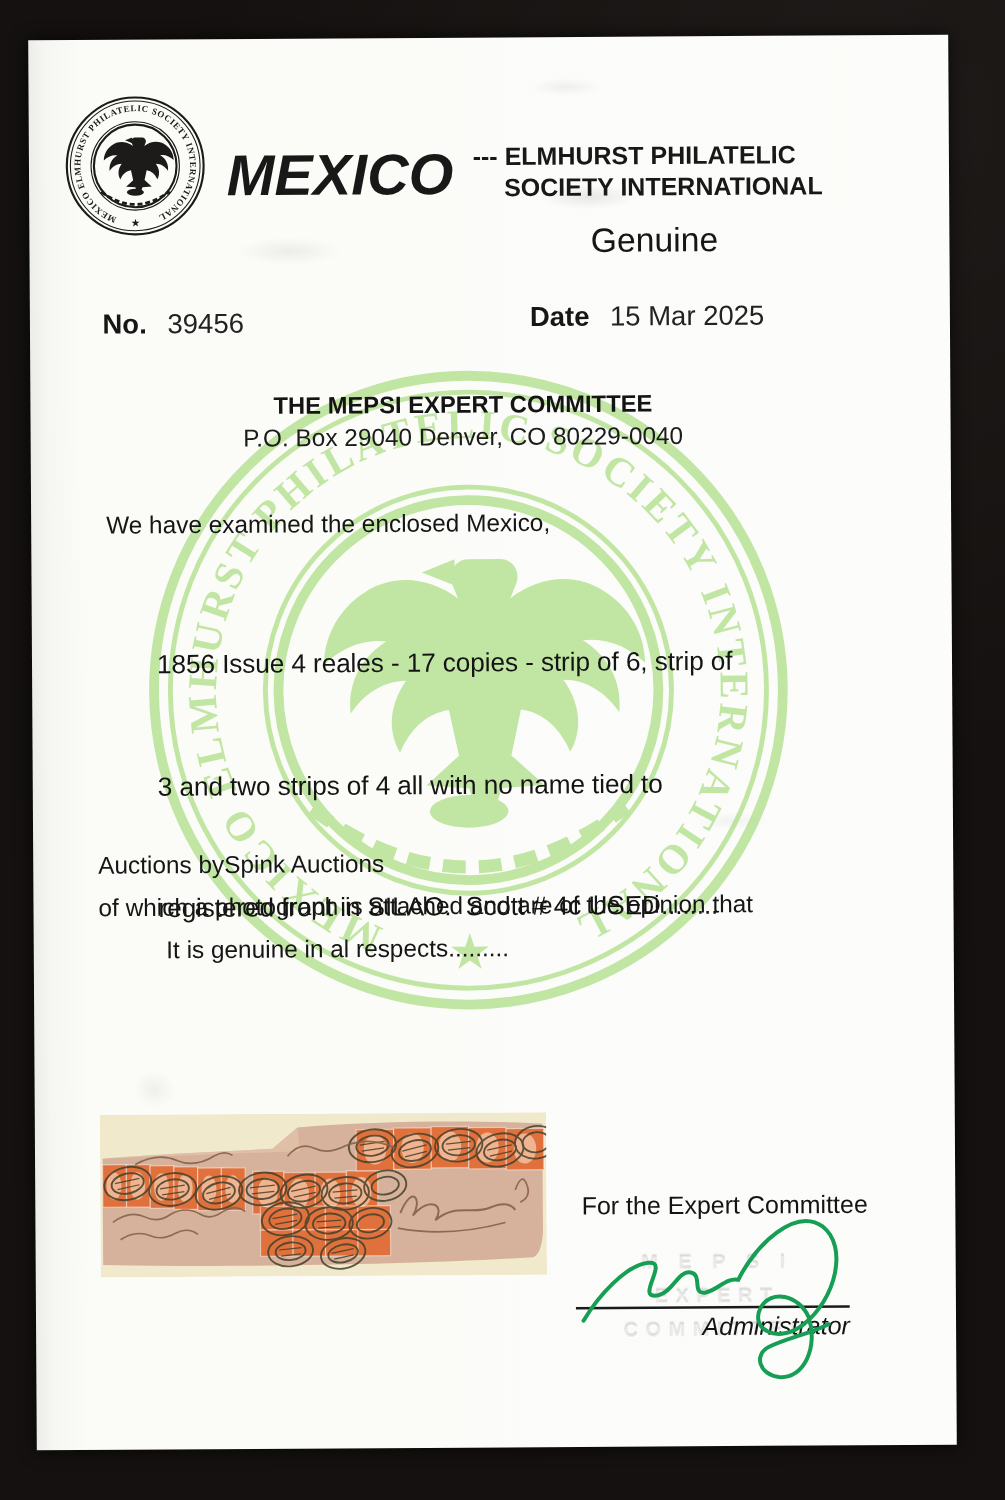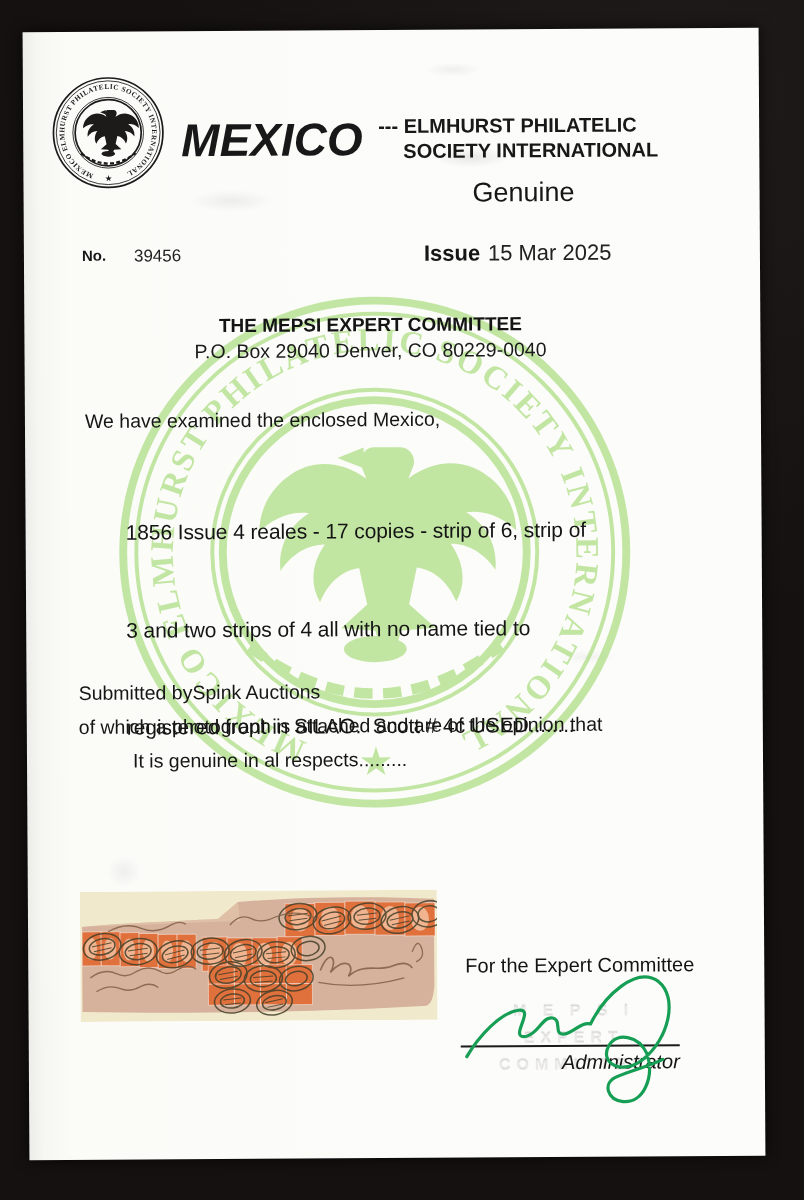--- a/index.html
+++ b/index.html
@@ -33,22 +33,22 @@
   .abs{position:absolute;}
   
   .seal-black{left:28px;top:38px;width:114px;height:126px;color:#1c1b1a;z-index:3;}
   .watermark{left:87px;top:260px;width:524px;height:524px;color:#93d45c;opacity:.55;z-index:1;}
   
   .title-mexico{left:158px;top:82px;font-size:46px;font-weight:bold;font-style:italic;
     letter-spacing:0px;color:#181818;z-index:3;}
   .society{left:355px;top:84px;font-size:20px;font-weight:bold;line-height:25px;color:#181818;z-index:3;}
   .society .l2{padding-left:25px;}
   .genuine{left:420px;top:148px;width:160px;text-align:center;font-size:27px;font-weight:normal;color:#161616;z-index:3;}
-  .no-label{left:58px;top:215px;font-size:15px;font-weight:bold;color:#161616;z-index:3;}
-  .no-value{left:110px;top:215px;font-size:17px;color:#222;z-index:3;}
+  .no-label{left:58px;top:215px;font-size:22px;font-weight:bold;color:#161616;z-index:3;}
+  .no-value{left:110px;top:215px;font-size:22px;color:#222;z-index:3;}
   .date-label{left:400px;top:211px;font-size:22px;font-weight:bold;color:#161616;z-index:3;}
   .date-value{left:464px;top:211px;font-size:22px;color:#222;z-index:3;text-align:center;}
   
   .committee{left:0;top:284px;width:736px;text-align:center;transform:translateX(-22px);z-index:3;}
   .committee .name{font-size:19px;font-weight:bold;color:#141414;}
   .committee .addr{font-size:19.5px;color:#1b1b1b;margin-top:3px;}
   
   .intro{left:60px;top:378px;font-size:19.5px;color:#161616;z-index:3;}
   .description{left:100px;top:420px;font-size:21px;line-height:32.5px;letter-spacing:-0.1px;
     color:#141414;white-space:pre-wrap;z-index:3;}
@@ -107,37 +107,37 @@
 
     <div class="abs title-mexico">MEXICO</div>
     <div class="abs society">
       <div class="l1">--- ELMHURST PHILATELIC</div>
       <div class="l2">SOCIETY INTERNATIONAL</div>
     </div>
     <div class="abs genuine">Genuine</div>
 
     <div class="abs no-label">No.</div>
     <div class="abs no-value">39456</div>
-    <div class="abs date-label">Issue</div>
+    <div class="abs date-label">Date</div>
     <div class="abs date-value">15 Mar 2025</div>
 
     <div class="abs committee">
       <div class="name">THE MEPSI EXPERT COMMITTEE</div>
       <div class="addr">P.O. Box 29040 Denver, CO 80229-0040</div>
     </div>
 
     <div class="abs intro">We have examined the enclosed Mexico,</div>
     <div class="abs description">
       <div>1856 Issue 4 reales - 17 copies - strip of 6, strip of</div>
       <div>3 and two strips of 4 all with no name tied to</div>
       <div>registered front in SILAO.  Scott # 4c USED........</div>
     </div>
 
     <div class="abs submitted">
-      <span>Submitted by</span><span class="val">Spink Auctions</span>
+      <span>Auctions by</span><span class="val">Spink Auctions</span>
     </div>
     <div class="abs opinion">of which a photograph is attached and are of the opinion that</div>
     <div class="abs verdict">It is genuine in al respects.........</div>
 
     <svg class="abs photo" viewBox="0 0 357 130">
       <rect x="0" y="0" width="357" height="130" fill="#f1e9cc"></rect>
 
       <path d="M2,35 C40,32 92,30 138,28 L158,11 C220,6 300,6 354,9 L354,96 C353,107 351,114 346,116 C258,121 120,123 2,120 Z" fill="#d6b19b"></path>
       <path d="M2,35 C40,32 92,30 138,28 L158,11 L160,30 Z" fill="#e4c8ae" opacity=".6"></path>
 

